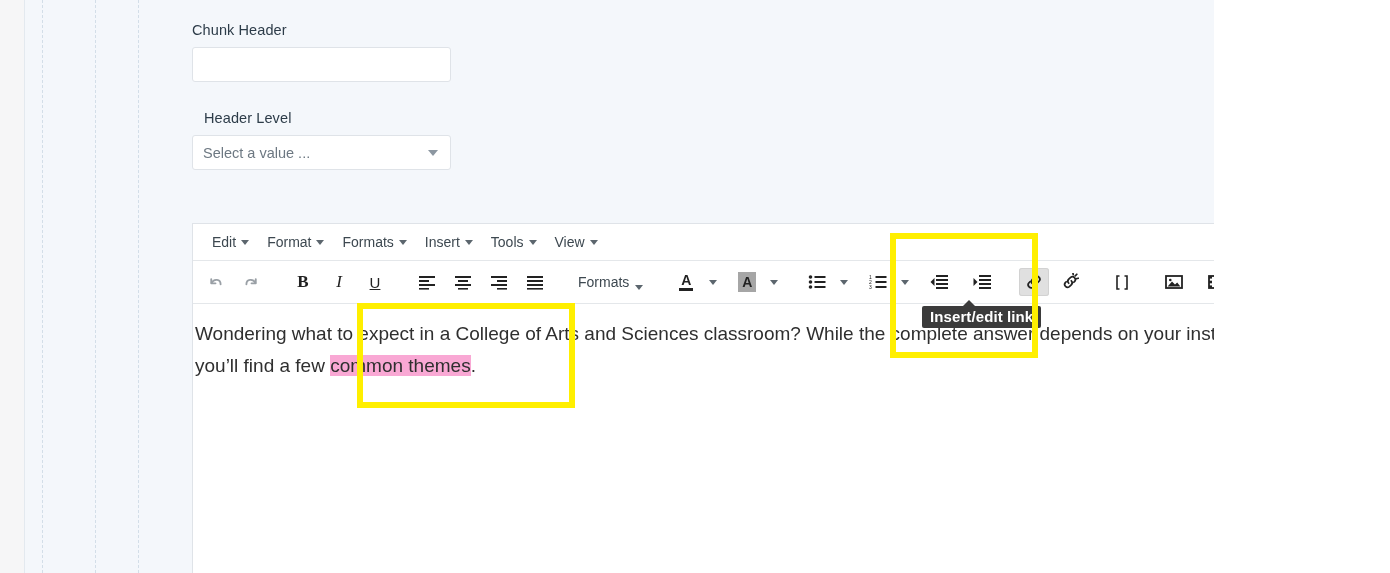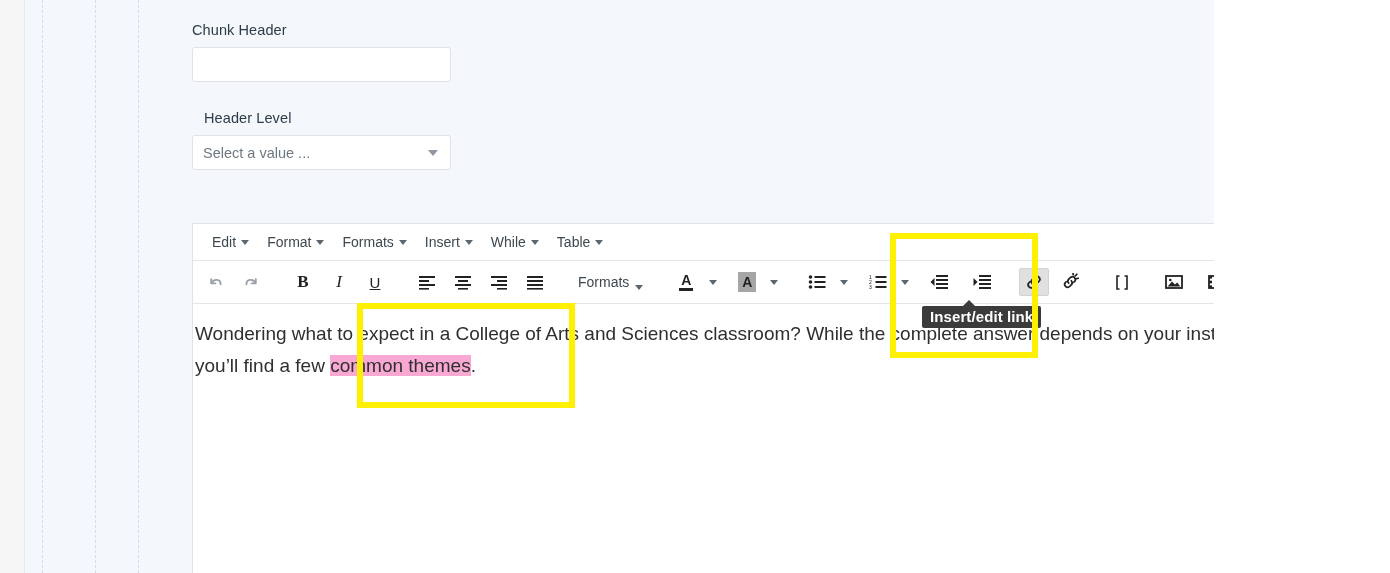--- a/index.html
+++ b/index.html
@@ -264,25 +264,25 @@
       </div>
       <div class="menu-item">
         <span>Formats</span>
         <span class="menu-arrow"></span>
       </div>
       <div class="menu-item">
         <span>Insert</span>
         <span class="menu-arrow"></span>
       </div>
       <div class="menu-item">
-        <span>While</span>
+        <span>Tools</span>
         <span class="menu-arrow"></span>
       </div>
       <div class="menu-item">
-        <span>Table</span>
+        <span>View</span>
         <span class="menu-arrow"></span>
       </div>
     </div>
 
     <div class="toolbar">
 
       <div class="tbtn">
         <span>
           <svg width="17" height="17" viewBox="0 0 20 20">
             <path d="M5 6 L5 11 L10 11" fill="none" stroke="#9aa0a6" stroke-width="2.2" stroke-linecap="round" stroke-linejoin="round"></path>

